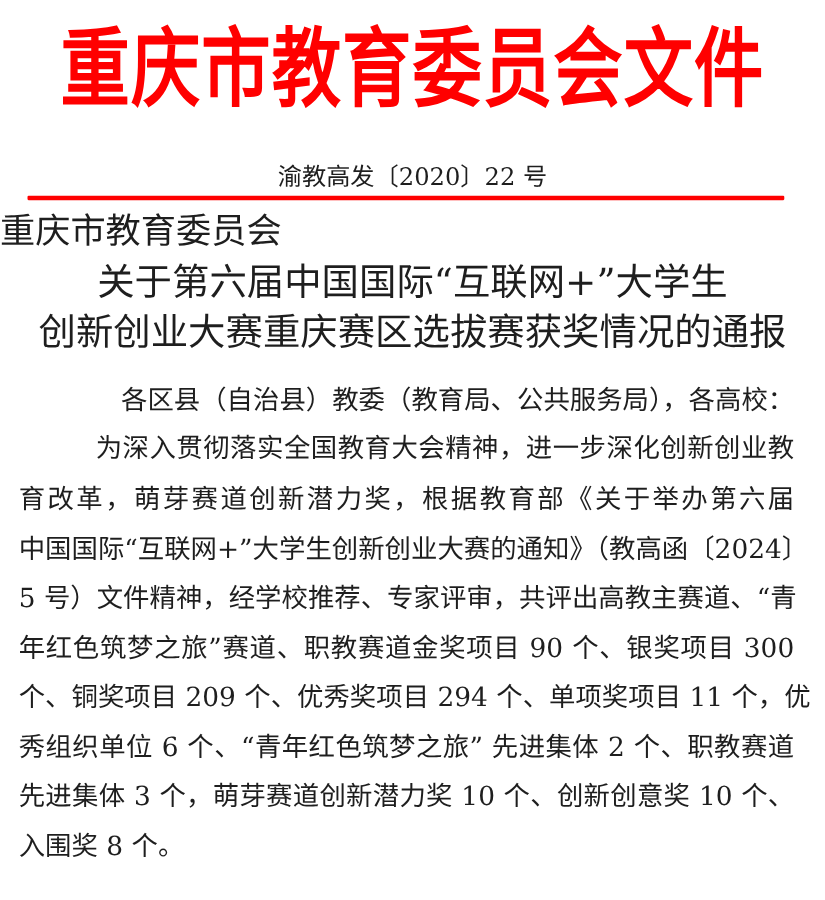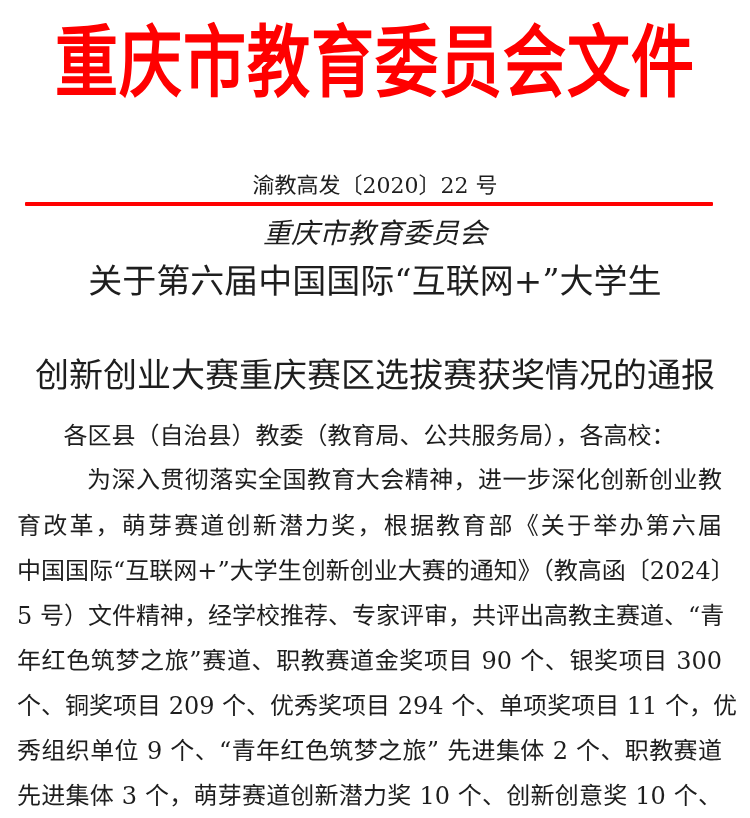--- a/index.html
+++ b/index.html
@@ -29,60 +29,57 @@
     font-size: 63px;
     font-weight: bold;
     color: #ff0000;
     white-space: nowrap;
     transform: scaleY(1.25);
     transform-origin: center top;
     letter-spacing: 1px;
   }
   
   .doc-number {
-    margin-top: 63px;
+    margin-top: 39px;
     text-align: center;
     font-size: 22px;
     line-height: 26px;
     color: #1e1e1e;
   }
   
   .red-line {
     margin: 3px 37px 0 25px;
     height: 4px;
     background: #ff0000;
     border-radius: 1px;
   }
   
   .issuer {
     margin-top: 9px;
-    text-align: center;
-    font-size: 28px;
+    font-size: 32px;
     line-height: 38px;
-    font-style: italic;
   }
   
   .title-line {
     text-align: center;
     font-size: 34px;
     line-height: 46px;
     white-space: nowrap;
-    margin-top: 48px;
   }
   .title-line.first {
     margin-top: 5px;
   }
   
   .body-block {
     margin: 12px 28px 0 17px;
     font-size: 24px;
     line-height: 45px;
   }
   .salutation {
-    text-align: center;
+    text-align: right;
     margin-top: 16px;
   }
   .p-line {
     text-align: justify;
     text-align-last: justify;
     white-space: nowrap;
   }
   .p-line.indent {
     padding-left: 70px;
     font-family: Liberation Mono, monospace;
@@ -110,18 +107,18 @@
   <div class="title-line">创新创业大赛重庆赛区选拔赛获奖情况的通报</div>
 
   <div class="body-block">
     <div class="salutation">各区县（自治县）教委（教育局、公共服务局），各高校：</div>
     <div class="p-line indent">为深入贯彻落实全国教育大会精神，进一步深化创新创业教</div>
     <div class="p-line">育改革，萌芽赛道创新潜力奖，根据教育部《关于举办第六届</div>
     <div class="p-line">中国国际“互联网+”大学生创新创业大赛的通知》（教高函〔2024〕</div>
     <div class="p-line">5 号）文件精神，经学校推荐、专家评审，共评出高教主赛道、“青</div>
     <div class="p-line">年红色筑梦之旅”赛道、职教赛道金奖项目 90 个、银奖项目 300</div>
     <div class="p-line">个、铜奖项目 209 个、优秀奖项目 294 个、单项奖项目 11 个，优</div>
-    <div class="p-line">秀组织单位 9 个、“青年红色筑梦之旅” 先进集体 2 个、职教赛道</div>
+    <div class="p-line">秀组织单位 6 个、“青年红色筑梦之旅” 先进集体 2 个、职教赛道</div>
     <div class="p-line">先进集体 3 个，萌芽赛道创新潜力奖 10 个、创新创意奖 10 个、</div>
     <div class="p-line last">入围奖 8 个。</div>
   </div>
 
 </div>
 
 </body></html>

